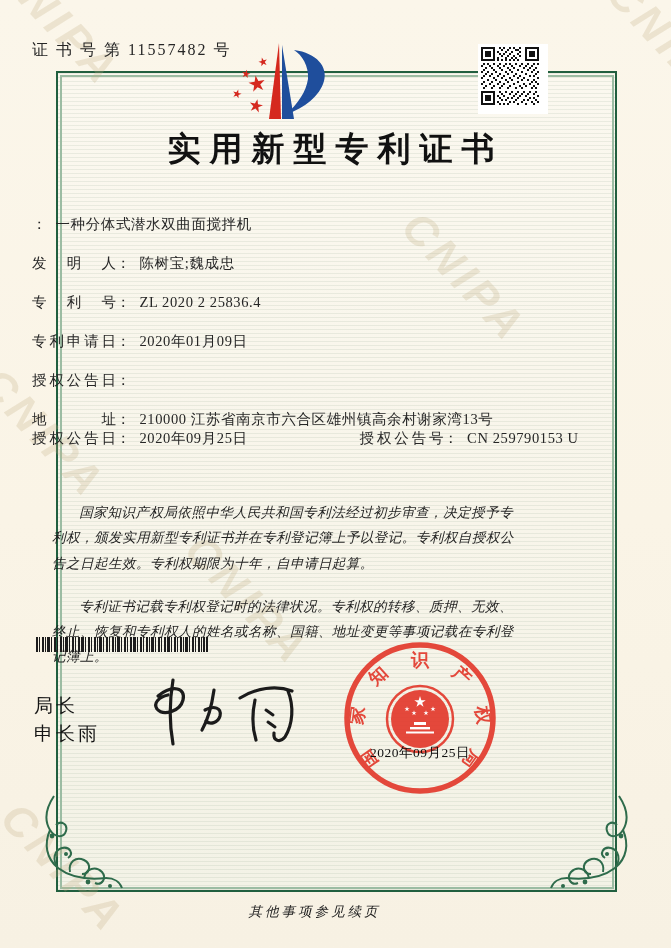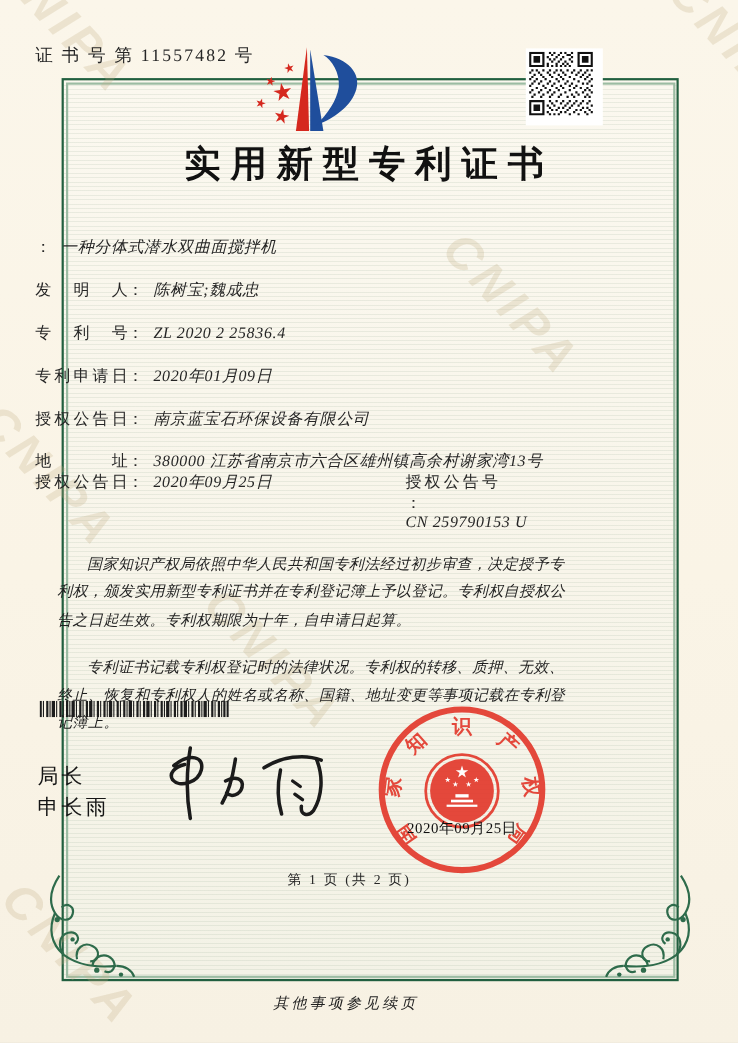--- a/index.html
+++ b/index.html
@@ -30,22 +30,22 @@
   }
   .logo{position:absolute;left:224px;top:34px;width:106px;height:90px;}
   .qr{position:absolute;left:478px;top:44px;width:64px;height:64px;background:#fff;padding:3px;}
   .title{
     position:absolute;left:0;top:127px;width:100%;text-align:center;
     font-size:33px;font-weight:700;letter-spacing:9px;color:#111;border-radius:10px;
   }
   .row{position:absolute;left:32px;display:flex;align-items:baseline;font-size:14.5px;color:#262626;}
   .grp{display:flex;align-items:baseline;}
   .lbl{display:inline-block;width:84px;text-align:justify;text-align-last:justify;}
-  .val{margin-left:9px;letter-spacing:0.6px;white-space:nowrap;font-style:italic;}
-  .grp2{margin-left:112px;flex-direction:column;}
+  .val{margin-left:9px;letter-spacing:0.6px;white-space:nowrap;}
+  .grp2{margin-left:112px;}
   .body-text{
     position:absolute;left:34px;top:482px;width:500px;
     font-size:13.6px;line-height:1.86;font-style:italic;color:#1f1f1f;letter-spacing:0.4px;
   }
   .body-text p{margin:18px;text-indent:2em;}
   .barcode{position:absolute;left:36px;top:637px;width:172px;height:15px;}
   .sig-label{
     position:absolute;left:34px;font-family:"Liberation Sans","DejaVu Sans",sans-serif;
     font-size:19px;letter-spacing:3px;color:#151515;
   }
@@ -155,26 +155,25 @@
       <span class="val">ZL 2020 2 25836.4</span>
     </div>
     <div class="row" style="top:332px">
       <span class="lbl">专利申请日</span>
         <span class="colon">：</span>
       <span class="val">2020年01月09日</span>
     </div>
     <div class="row" style="top:371px">
       <span class="lbl">授权公告日</span>
         <span class="colon">：</span>
-      <span class="val">南京蓝宝石环保设备有限公司</span>
     </div>
     <div class="row" style="top:410px">
       <span class="lbl">地址</span>
         <span class="colon">：</span>
-      <span class="val">380000 江苏省南京市六合区雄州镇高余村谢家湾13号</span>
+      <span class="val">210000 江苏省南京市六合区雄州镇高余村谢家湾13号</span>
     </div>
     <div class="row" style="top:429px">
       <span class="grp">
         <span class="lbl">授权公告日</span>
           <span class="colon">：</span>
         <span class="val">2020年09月25日</span>
       </span>
       <span class="grp grp2">
         <span class="lbl">授权公告号</span>
           <span class="colon">：</span>
@@ -233,21 +232,20 @@
             <use href="#st" transform="translate(91,69) scale(2.7)"></use>
             <rect x="72" y="82" width="12" height="3"></rect>
             <rect x="68" y="87" width="20" height="2.4"></rect>
             <rect x="64" y="91.5" width="28" height="2"></rect>
           </g>
         </g>
       </svg>
       <div class="seal-date">2020年09月25日</div>
     </div>
 
-    <div class="page-num">第 1 页 (共 2 页)</div>
   </div>
 
   <div class="ornament" style="left:40px;top:794px">
     <svg width="84" height="102" viewBox="0 0 84 102" fill="none" stroke="#2e6b4b" stroke-width="2">
       <path d="M14,2 C6,14 4,26 10,36 C15,44 24,44 26,37 C28,30 21,26 16,31"></path>
       <path d="M10,36 C4,50 6,64 18,74 C30,83 48,86 66,84"></path>
       <path d="M18,74 C12,66 14,56 22,54 C30,52 34,60 28,64"></path>
       <path d="M30,78 C28,68 36,62 44,66 C52,70 50,80 42,80"></path>
       <path d="M44,84 C46,74 56,72 62,78 C67,84 62,92 55,89"></path>
       <path d="M66,84 C74,84 80,88 82,94"></path>

